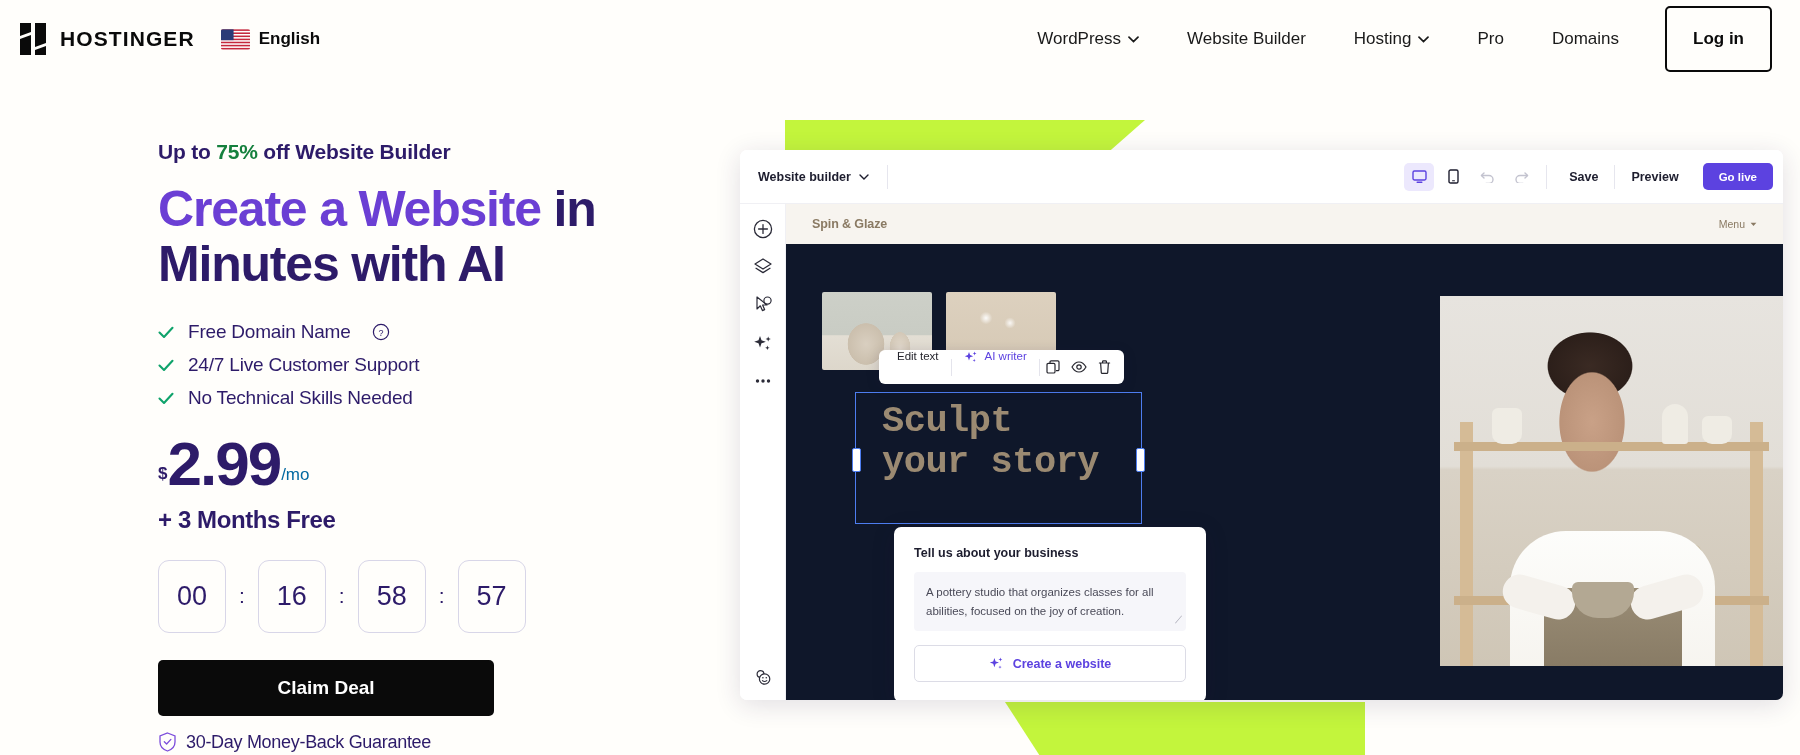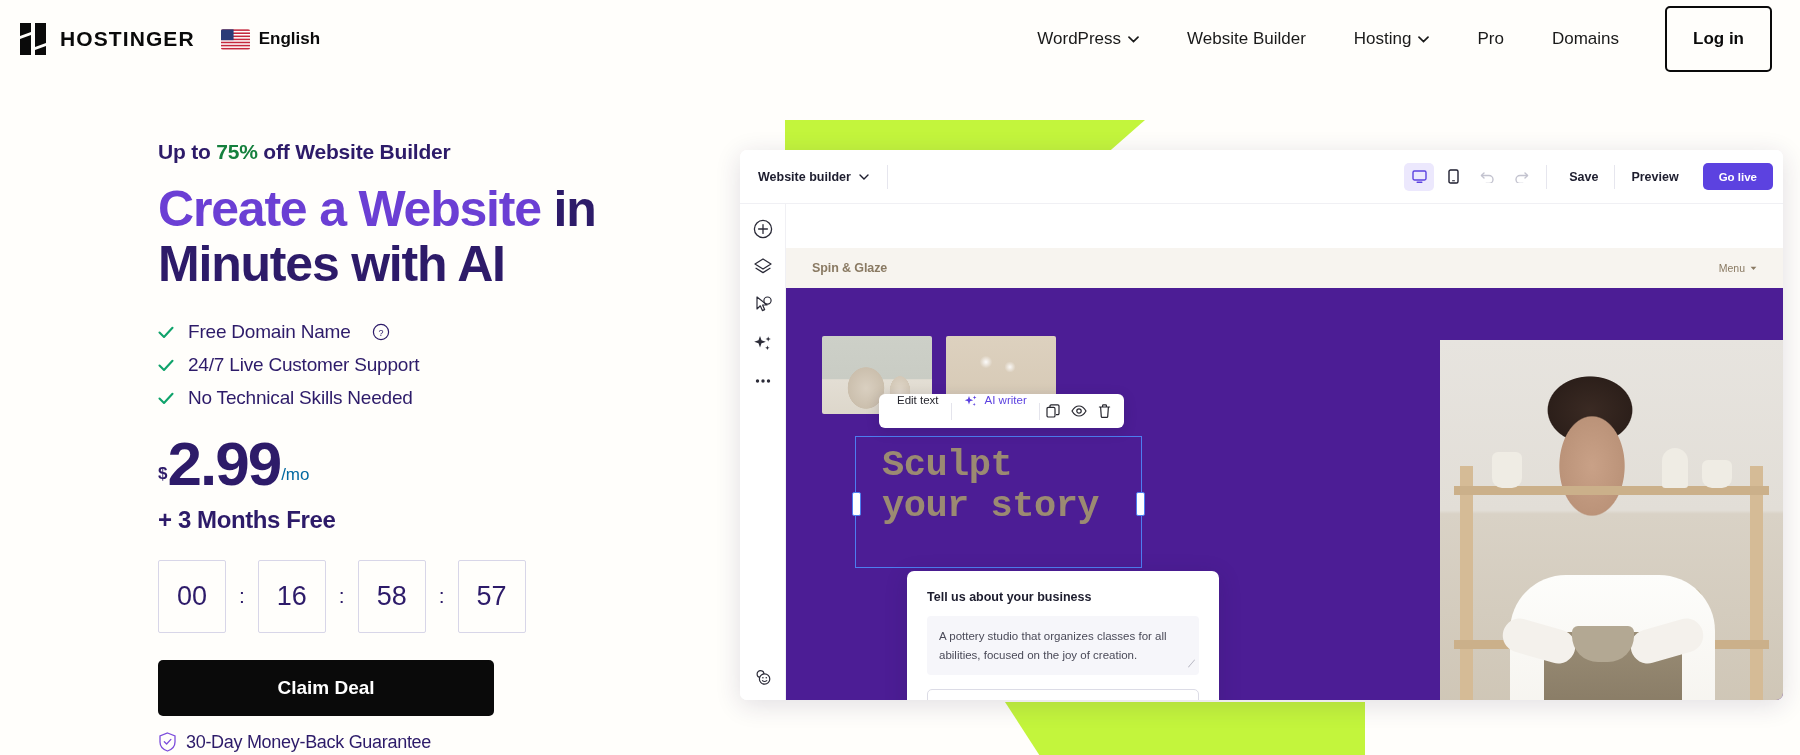--- a/index.html
+++ b/index.html
@@ -70,21 +70,21 @@
     letter-spacing: -2px; line-height: 0.95;
   }
   .permo { font-size: 17px; color: #0369a1; margin-bottom: 9px; margin-left: 1px; margin-top: 28px; }
   .months-free {
     margin-top: 12px; font-size: 24px; font-weight: bold;
     color: #2d1b69; letter-spacing: -0.4px;
   }
 
   .timer { margin-top: 26px; display: flex; align-items: center; gap: 0; }
   .tbox {
-    width: 68px; height: 73px; border: 1.5px solid #d8d6e8; border-radius: 2px;
+    width: 68px; height: 73px; border: 1.5px solid #d8d6e8; border-radius: 11px;
     display: flex; align-items: center; justify-content: center;
     font-size: 27px; color: #2d1b69; background: #fffefb;
   }
   .tsep { font-size: 21px; color: #2d1b69; padding: 0 13px; }
 
   .claim-btn {
     margin-top: 27px; width: 336px; height: 56px;
     background: #0a0a0a; color: #fff; border: none; border-radius: 5px;
     font-size: 19px; font-weight: bold; cursor: pointer;
     font-family: "Liberation Sans", sans-serif;
@@ -140,21 +140,21 @@
   .bb-body { flex: 1; display: flex; min-height: 0; position: relative; }
   .bb-side {
     width: 46px; background: #fff; flex: none;
     display: flex; flex-direction: column; align-items: center;
     padding-top: 14px; gap: 16px; border-right: 1px solid #f0f0f4;
     position: relative;
   }
   .side-ic { width: 22px; height: 22px; cursor: pointer; }
   .side-bottom { position: absolute; bottom: 12px; left: 0; width: 100%; display:flex; justify-content:center; }
 
-  .canvas { flex: 1; background: #4c1d95; position: relative; overflow: hidden; margin-top: 44px; }
+  .canvas { flex: 1; background: #0f172a; position: relative; overflow: hidden; }
   .site-head {
     height: 40px; display: flex; align-items: center;
     padding: 0 26px; background: #f7f4ef;
   }
   .site-title { font-size: 12.5px; font-weight: bold; color: #8a7a63; letter-spacing:-0.1px; }
   .site-menu { margin-left: auto; font-size: 10.5px; color: #8a7a63; display:flex; align-items:center; gap:5px; cursor:pointer; }
 
   .thumbs { position: absolute; left: 36px; top: 88px; display: flex; gap: 14px; }
   .thumb { width: 110px; height: 78px; border-radius: 2px; }
   .thumb1 {
@@ -225,21 +225,21 @@
     border-radius: 16px 16px 0 0;
   }
   .ph-bowl {
     position:absolute; left: 132px; top: 286px; width: 62px; height: 36px;
     background:#b3a893; border-radius: 6px 6px 26px 26px;
   }
   .ph-armL { position:absolute; left: 62px; top: 284px; width: 74px; height: 34px; background:#f4f1ec; border-radius: 18px; transform: rotate(16deg); }
   .ph-armR { position:absolute; left: 190px; top: 284px; width: 74px; height: 34px; background:#f4f1ec; border-radius: 18px; transform: rotate(-16deg); }
 
   .ai-panel {
-    position: absolute; left: 121px; top: 323px; width: 312px;
+    position: absolute; left: 108px; top: 323px; width: 312px;
     background: #fff; border-radius: 7px;
     box-shadow: 0 5px 22px rgba(30,20,60,0.17);
     padding: 19px 20px 20px; z-index: 8;
   }
   .ai-h { font-size: 12.5px; font-weight: bold; color: #1d1d2e; margin-bottom: 12px; }
   .ai-ta {
     background: #f6f6fa; border-radius: 4px; padding: 11px 12px;
     font-size: 11.5px; line-height: 1.62; color: #4a4a58; position: relative;
     min-height: 54px;
     font-family: "Liberation Sans", sans-serif;

